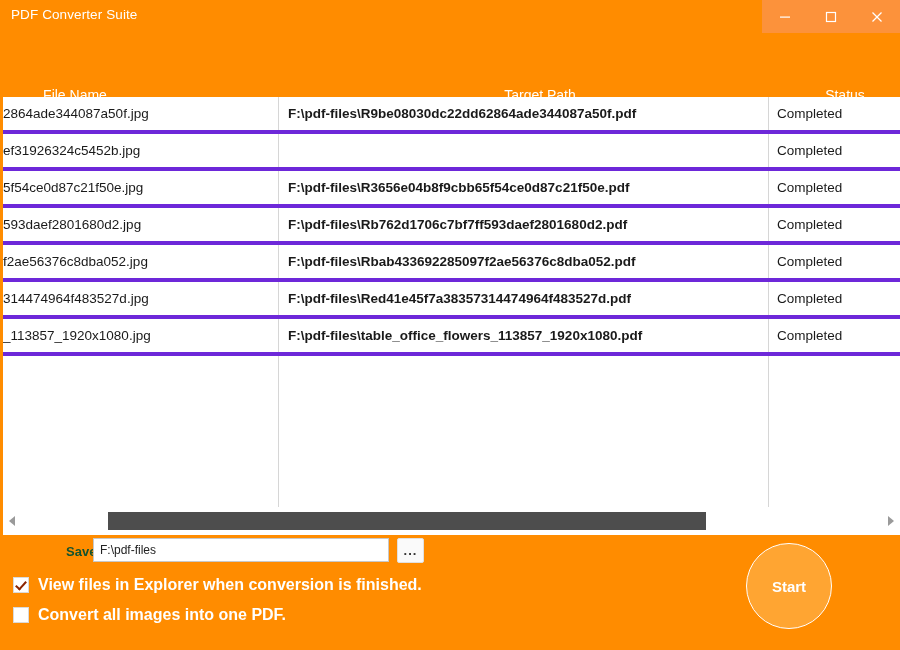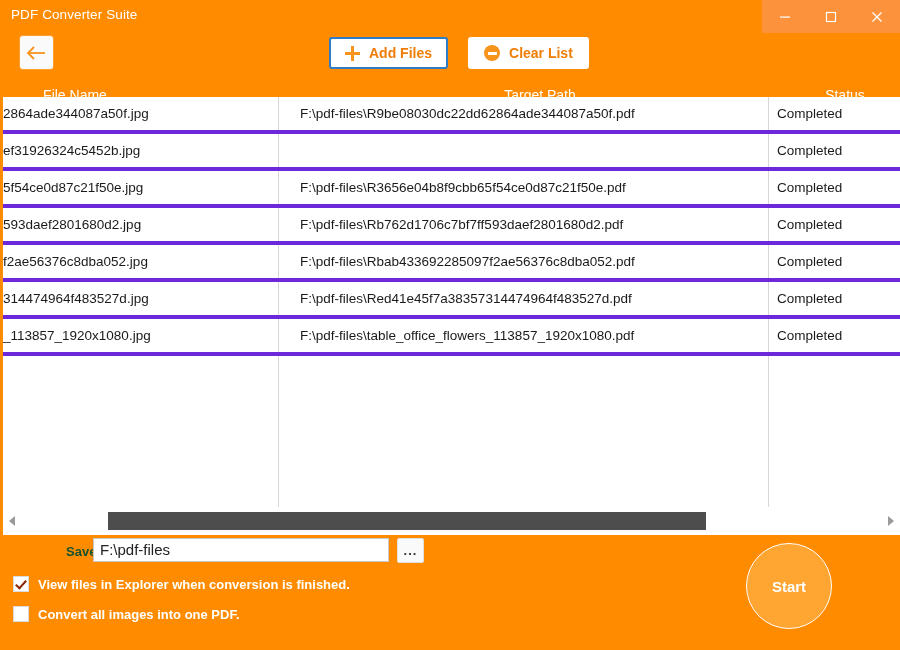--- a/index.html
+++ b/index.html
@@ -192,21 +192,21 @@
     position: absolute;
     top: 0;
     height: 33px;
     line-height: 33px;
     font-size: 13.5px;
     color: #1A1A1A;
     white-space: nowrap;
     overflow: hidden;
   }
   .cell-filename { left: 3px;   width: 272px; }
-  .cell-target   { left: 300px; width: 474px; }
+  .cell-target   { left: 288px; width: 474px; font-weight: bold; }
   .cell-status   { left: 777px; width: 120px; }
 
   
   .hscroll {
     position: absolute;
     left: 3px;
     top: 507px;
     width: 897px;
     height: 28px;
     background: #FFFFFF;
@@ -260,21 +260,21 @@
   }
   .savepath-input {
     position: absolute;
     left: 93px;
     top: 3px;
     width: 296px;
     height: 24px;
     background: #FFFFFF;
     border: 1px solid #C8C8C8;
     box-sizing: border-box;
-    font-size: 15px;
+    font-size: 12px;
     color: #222222;
     line-height: 22px;
     padding-left: 6px;
     white-space: nowrap;
     overflow: hidden;
   }
   .browse-btn {
     position: absolute;
     left: 397px;
     top: 3px;
@@ -317,21 +317,21 @@
     position: absolute;
     left: 4px;
     top: 1px;
     width: 4px;
     height: 9px;
     border: solid #8B2500;
     border-width: 0 2.4px 2.4px 0;
     transform: rotate(42deg);
   }
   .checklabel {
-    font-size: 13px;
+    font-size: 16px;
     color: #FFFFFF;
     font-weight: bold;
   }
   .start-btn {
     position: absolute;
     left: 746px;
     top: 8px;
     width: 86px;
     height: 86px;
     border-radius: 50%;
@@ -366,38 +366,20 @@
       </div>
       <div class="winctl">
         <svg width="12" height="12" viewBox="0 0 12 12">
           <line x1="1.5" y1="1.5" x2="10.5" y2="10.5" stroke="#ffffff" stroke-width="1.2"></line>
           <line x1="10.5" y1="1.5" x2="1.5" y2="10.5" stroke="#ffffff" stroke-width="1.2"></line>
         </svg>
       </div>
     </div>
   </div>
 
-  <div class="toolbar">
-    <div class="back-btn">
-      <svg width="22" height="16" viewBox="0 0 22 16">
-        <line x1="2" y1="8" x2="19" y2="8" stroke="#F7941E" stroke-width="1.8"></line>
-        <polyline points="8,2 2,8 8,14" fill="none" stroke="#F7941E" stroke-width="1.8"></polyline>
-      </svg>
-    </div>
-    <div class="btn-group">
-      <div class="tool-btn focused">
-        <span class="plus-icon"></span>
-        <span>Add Files</span>
-      </div>
-      <div class="tool-btn">
-        <span class="minus-circle"></span>
-        <span>Clear List</span>
-      </div>
-    </div>
-  </div>
 
   <div class="table-head">
     <div class="th th-filename">File Name</div>
     <div class="th th-target">Target Path</div>
     <div class="th th-status">Status</div>
   </div>
 
   <div class="table-area">
     <div class="col-div col-div-1"></div>
     <div class="col-div col-div-2"></div>

